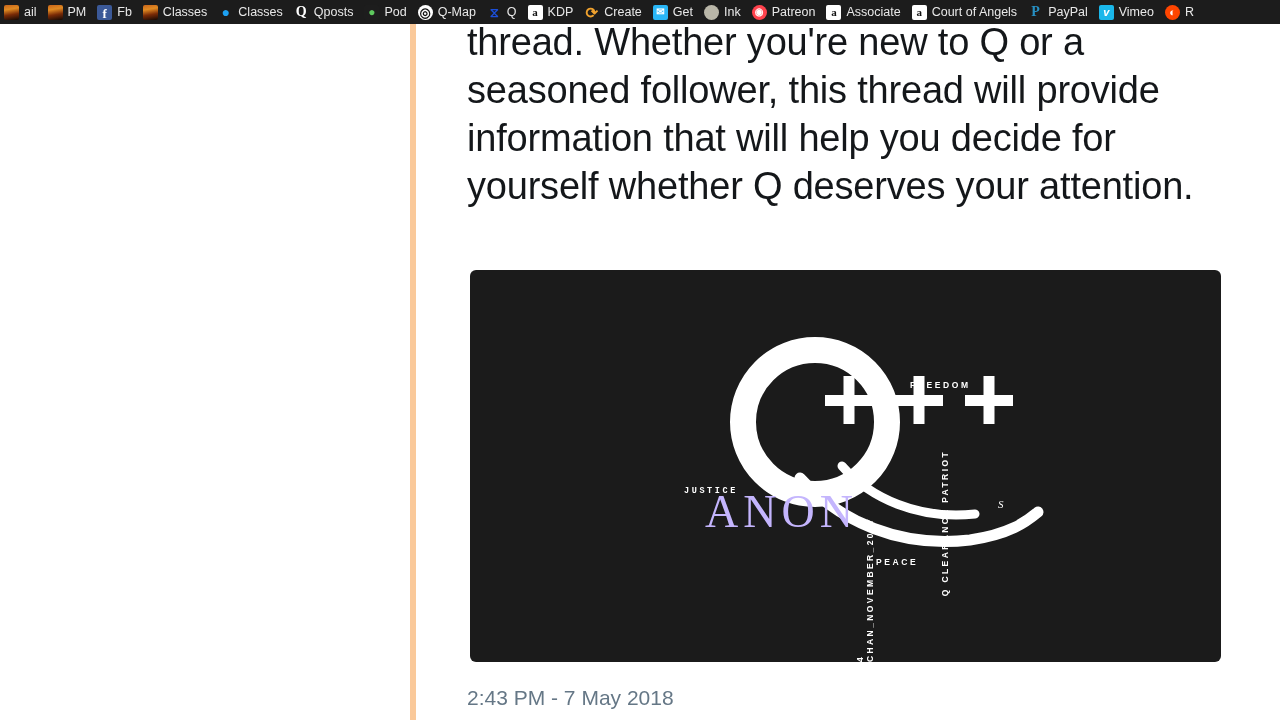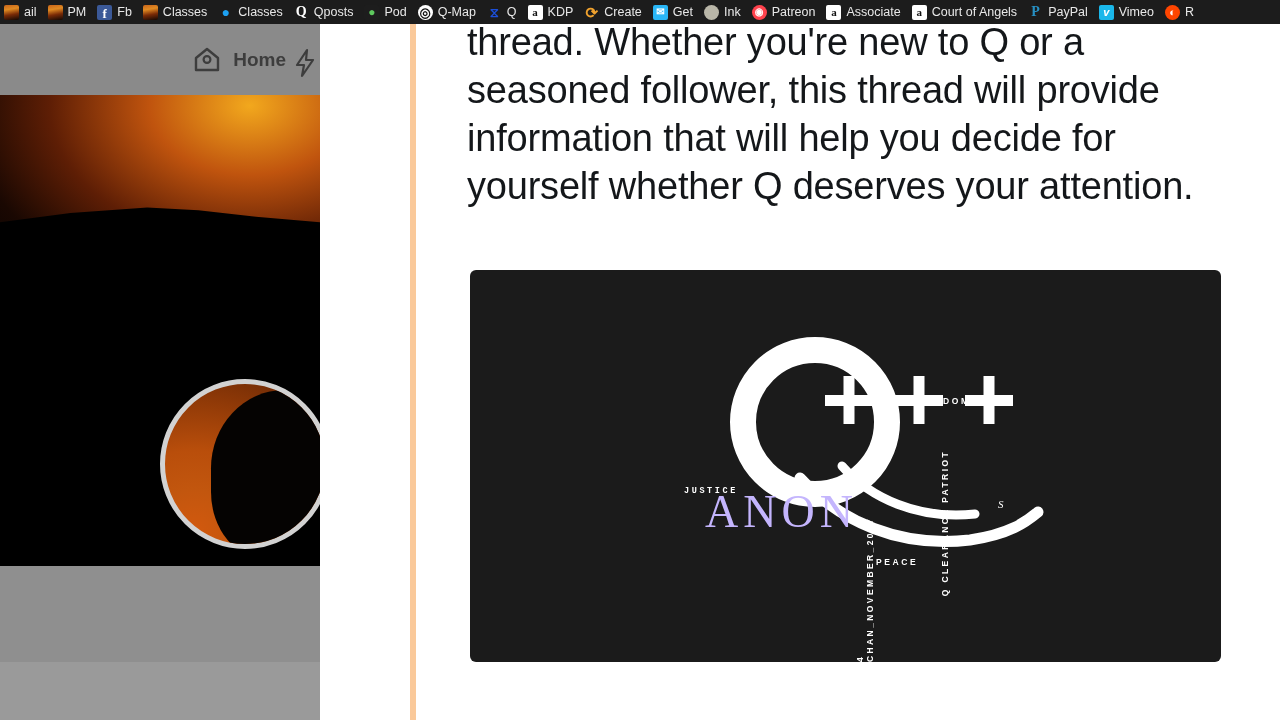--- a/index.html
+++ b/index.html
@@ -130,21 +130,21 @@
   }
 
   
   .qart{ position:absolute; inset:0; }
   .qart svg{ position:absolute; left:0; top:0; }
   .qlabel{
     position:absolute; color:#fff; font-size:8.5px;
     letter-spacing:2.6px; font-weight:bold;
     font-family:"Liberation Sans", sans-serif;
   }
-  .q-freedom{ left:440px; top:126px; }
+  .q-freedom{ left:440px; top:110px; }
   .q-justice{ left:214px; top:216px;font-family:Liberation Mono, monospace; }
   .q-peace{   left:406px; top:287px; }
   .q-clearance{
     left:470px; top:180px;
     writing-mode:vertical-rl; transform:rotate(180deg);
     letter-spacing:2.4px;
   }
   .q-chan{
     left:385px; top:240px;
     writing-mode:vertical-rl; transform:rotate(180deg);
@@ -257,49 +257,20 @@
       <span class="bm-ico ico-vimeo">v</span>
       <span class="bm-label">Vimeo</span>
     </div>
 
     <div class="bm">
       <span class="bm-ico ico-reddit">◐</span>
       <span class="bm-label">R</span>
     </div>
   </div>
 
-  <div class="left-col">
-
-    <div class="topnav">
-      <div class="nav-home">
-        <span class="home-icon">
-          <svg width="28" height="26" viewBox="0 0 28 26">
-            <path d="M3 11 L14 2 L25 11 L25 23 L3 23 Z" fill="none" stroke="#3d3d3d" stroke-width="2.4" stroke-linejoin="round"></path>
-            <circle cx="14" cy="12.5" r="3.4" fill="none" stroke="#3d3d3d" stroke-width="2.2"></circle>
-          </svg>
-        </span>
-        <span>Home</span>
-      </div>
-      <span class="bolt-icon">
-        <svg width="26" height="30" viewBox="0 0 26 30">
-          <path d="M15 2 L5 17 L12 17 L10 28 L21 12 L14 12 Z" fill="none" stroke="#3d3d3d" stroke-width="2.2" stroke-linejoin="round"></path>
-        </svg>
-      </span>
-    </div>
-
-    <div class="banner"></div>
-    <div class="below-banner"></div>
-    <div class="gray-block-a"></div>
-    <div class="gray-block-b"></div>
-
-    <div class="avatar">
-      <div class="head"></div>
-    </div>
-
-  </div>
 
   <div class="thread-line"></div>
 
   <div class="tweet-col">
 
     <div class="tweet-text">thread. Whether you're new to Q or a seasoned follower, this thread will provide information that will help you decide for yourself whether Q deserves your attention.</div>
 
     <div class="tweet-media">
       <div class="qart">
 
@@ -325,15 +296,16 @@
         <div class="qlabel q-freedom">FREEDOM</div>
         <div class="qlabel q-justice">JUSTICE</div>
         <div class="qlabel q-peace">PEACE</div>
         <div class="qlabel q-clearance">Q CLEARANCE PATRIOT</div>
         <div class="qlabel q-chan">4 CHAN_NOVEMBER_2017</div>
 
         <div class="q-sig">S</div>
       </div>
     </div>
 
+    <div class="tweet-time">2:43 PM - 7 May 2018</div>
   </div>
 
 </div>
 
 </body></html>

